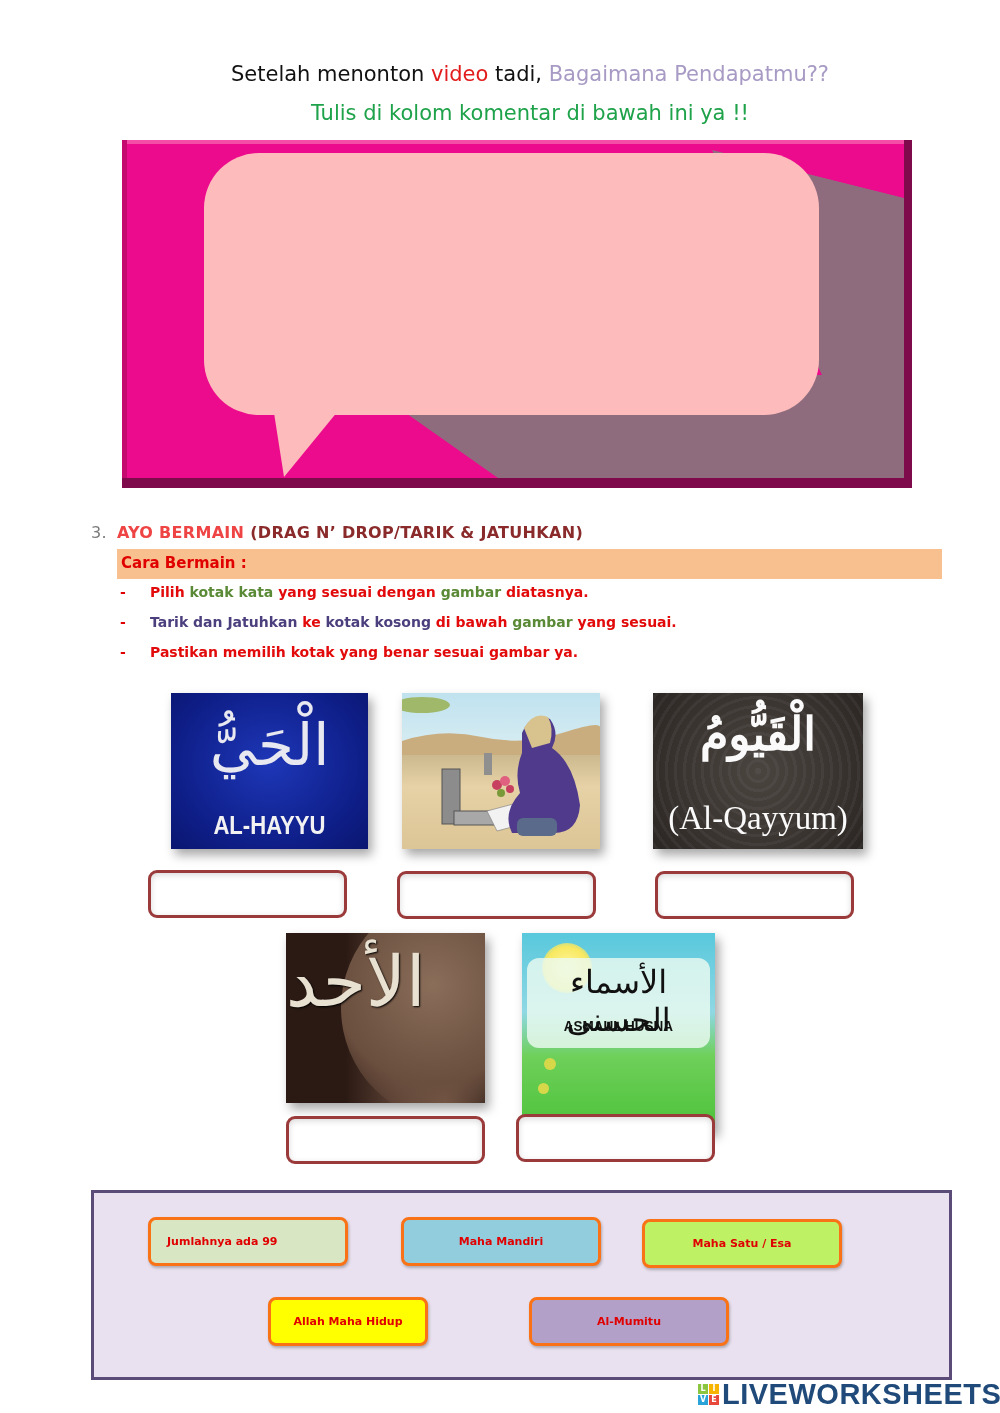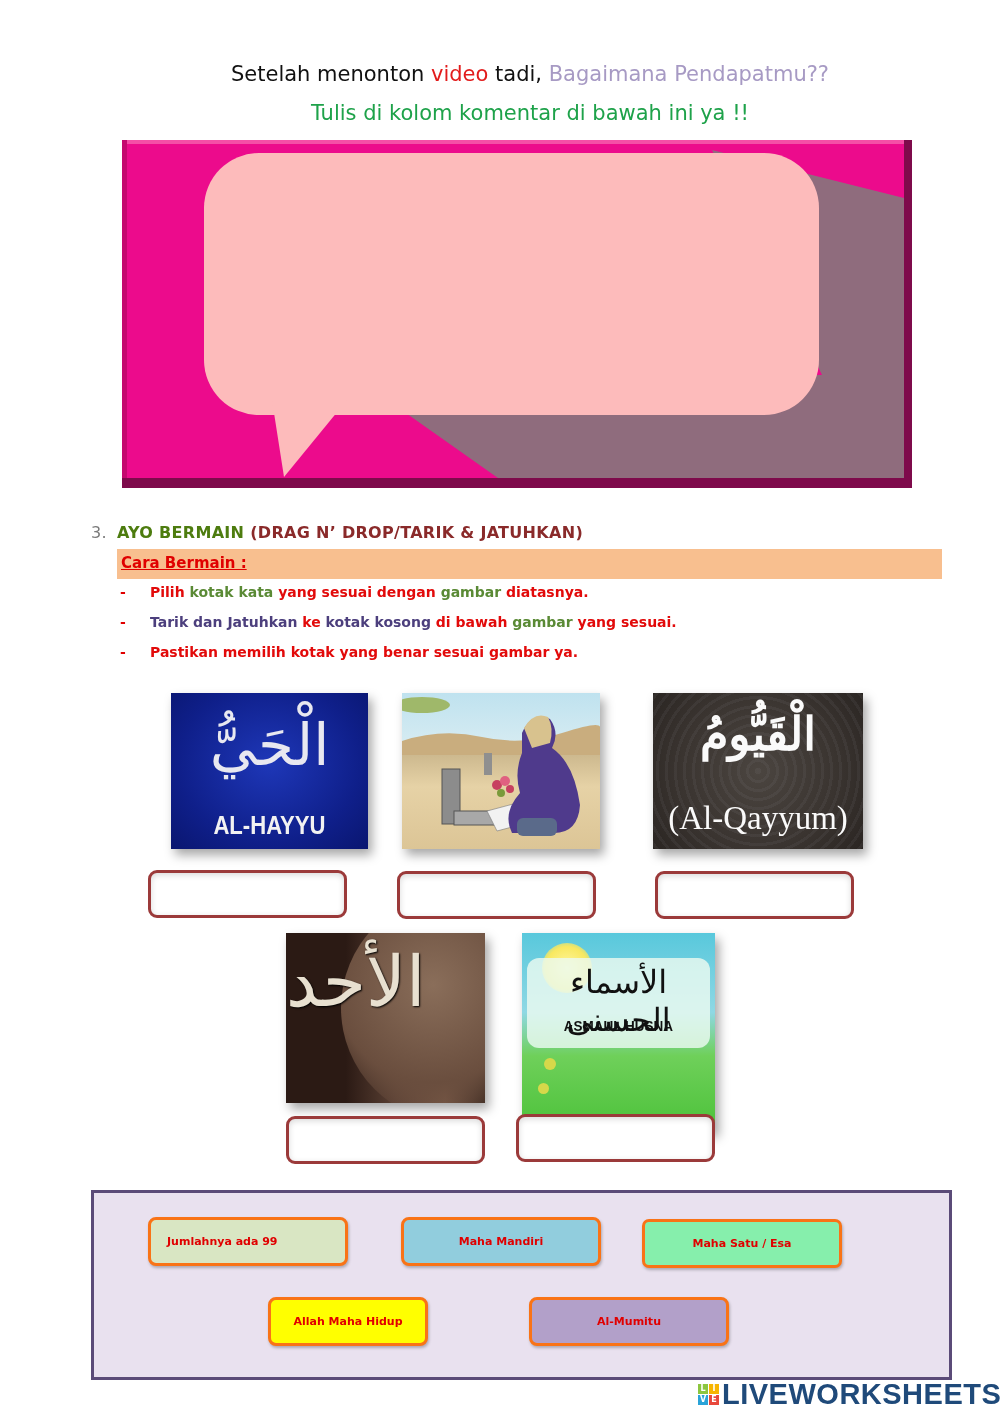--- a/index.html
+++ b/index.html
@@ -18,25 +18,25 @@
     .board .bevel-t { position:absolute; left:0; right:0; top:0; height:4px; background:#f54ea7; }
     .board .bevel-l { position:absolute; top:0; bottom:0; left:0; width:5px; background:#c4096f; }
     .board svg { position:absolute; left:0; top:0; }
     .comment-area { position:absolute; left: 82px; top: 15px; width: 615px; height: 258px;
                     border: none; background: transparent; resize: none; outline: none;
                     font-family: "DejaVu Sans", sans-serif; font-size: 18px; color: #333; padding: 16px; box-sizing: border-box; }
 
     
     .sec-title { top: 523px; left: 91px; font-size: 16px; font-weight: bold; letter-spacing: 0.3px; }
     .sec-title .num { color: #7a7a7a; font-weight: normal; margin-right: 10px; }
-    .sec-title .t1 { color: #4d7c0f; }
+    .sec-title .t1 { color: #ef4444; }
     .sec-title .t2 { color: #8a2a2a; }
 
     .how-bar { top: 549px; left: 117px; width: 825px; height: 30px; background: #f8bf8f; }
-    .how-bar span { position:absolute; left: 4px; top: 5px; color: #e00000; font-weight: bold; font-size: 15px; text-decoration: underline; }
+    .how-bar span { position:absolute; left: 4px; top: 5px; color: #e00000; font-weight: bold; font-size: 15px; }
 
     .rule { left: 120px; font-size: 14px; font-weight: bold; }
     .rule .dash { color: #e00000; display:inline-block; width: 30px; }
     .red { color: #e20a0a; }
     .green { color: #5a8a35; }
     .purple { color: #4c3f7d; }
 
     
     .pic { box-shadow: 4px 6px 10px rgba(0,0,0,0.35); overflow: hidden; }
     .drop { border: 3px solid #9b3a3a; border-radius: 9px; background: #fff; box-sizing: border-box;
@@ -145,21 +145,21 @@
   <div style="position:absolute;left:22px;top:125px;width:12px;height:12px;border-radius:50%;background:#d6d84a;"></div>
   <div style="position:absolute;left:16px;top:150px;width:11px;height:11px;border-radius:50%;background:#d6d84a;"></div>
 </div>
 
 <div class="abs drop" style="left:286px;top:1116px;width:199px;height:48px;"></div>
 <div class="abs drop" style="left:516px;top:1114px;width:199px;height:48px;"></div>
 
 <div class="abs bank"></div>
 <div class="abs chip" style="left:148px;top:1217px;width:200px;height:49px;background:#d9e6c3;justify-content:flex-start;padding-left:16px;">Jumlahnya ada 99</div>
 <div class="abs chip" style="left:401px;top:1217px;width:200px;height:49px;background:#91cddd;">Maha Mandiri</div>
-<div class="abs chip" style="left:642px;top:1219px;width:200px;height:49px;background:#86efac;border-radius:7px;">Maha Satu / Esa</div>
+<div class="abs chip" style="left:642px;top:1219px;width:200px;height:49px;background:#bef264;">Maha Satu / Esa</div>
 <div class="abs chip" style="left:268px;top:1297px;width:160px;height:49px;background:#ffff00;">Allah Maha Hidup</div>
 <div class="abs chip" style="left:529px;top:1297px;width:200px;height:49px;background:#b2a0c9;">Al-Mumitu</div>
 
 <div class="abs logo">
   <div class="grid">
     <span style="background:#8cc63f">L</span>
     <span style="background:#f7b500">I</span>
     <span style="background:#2aa3d8">V</span>
     <span style="background:#e8483c">E</span>
   </div>

